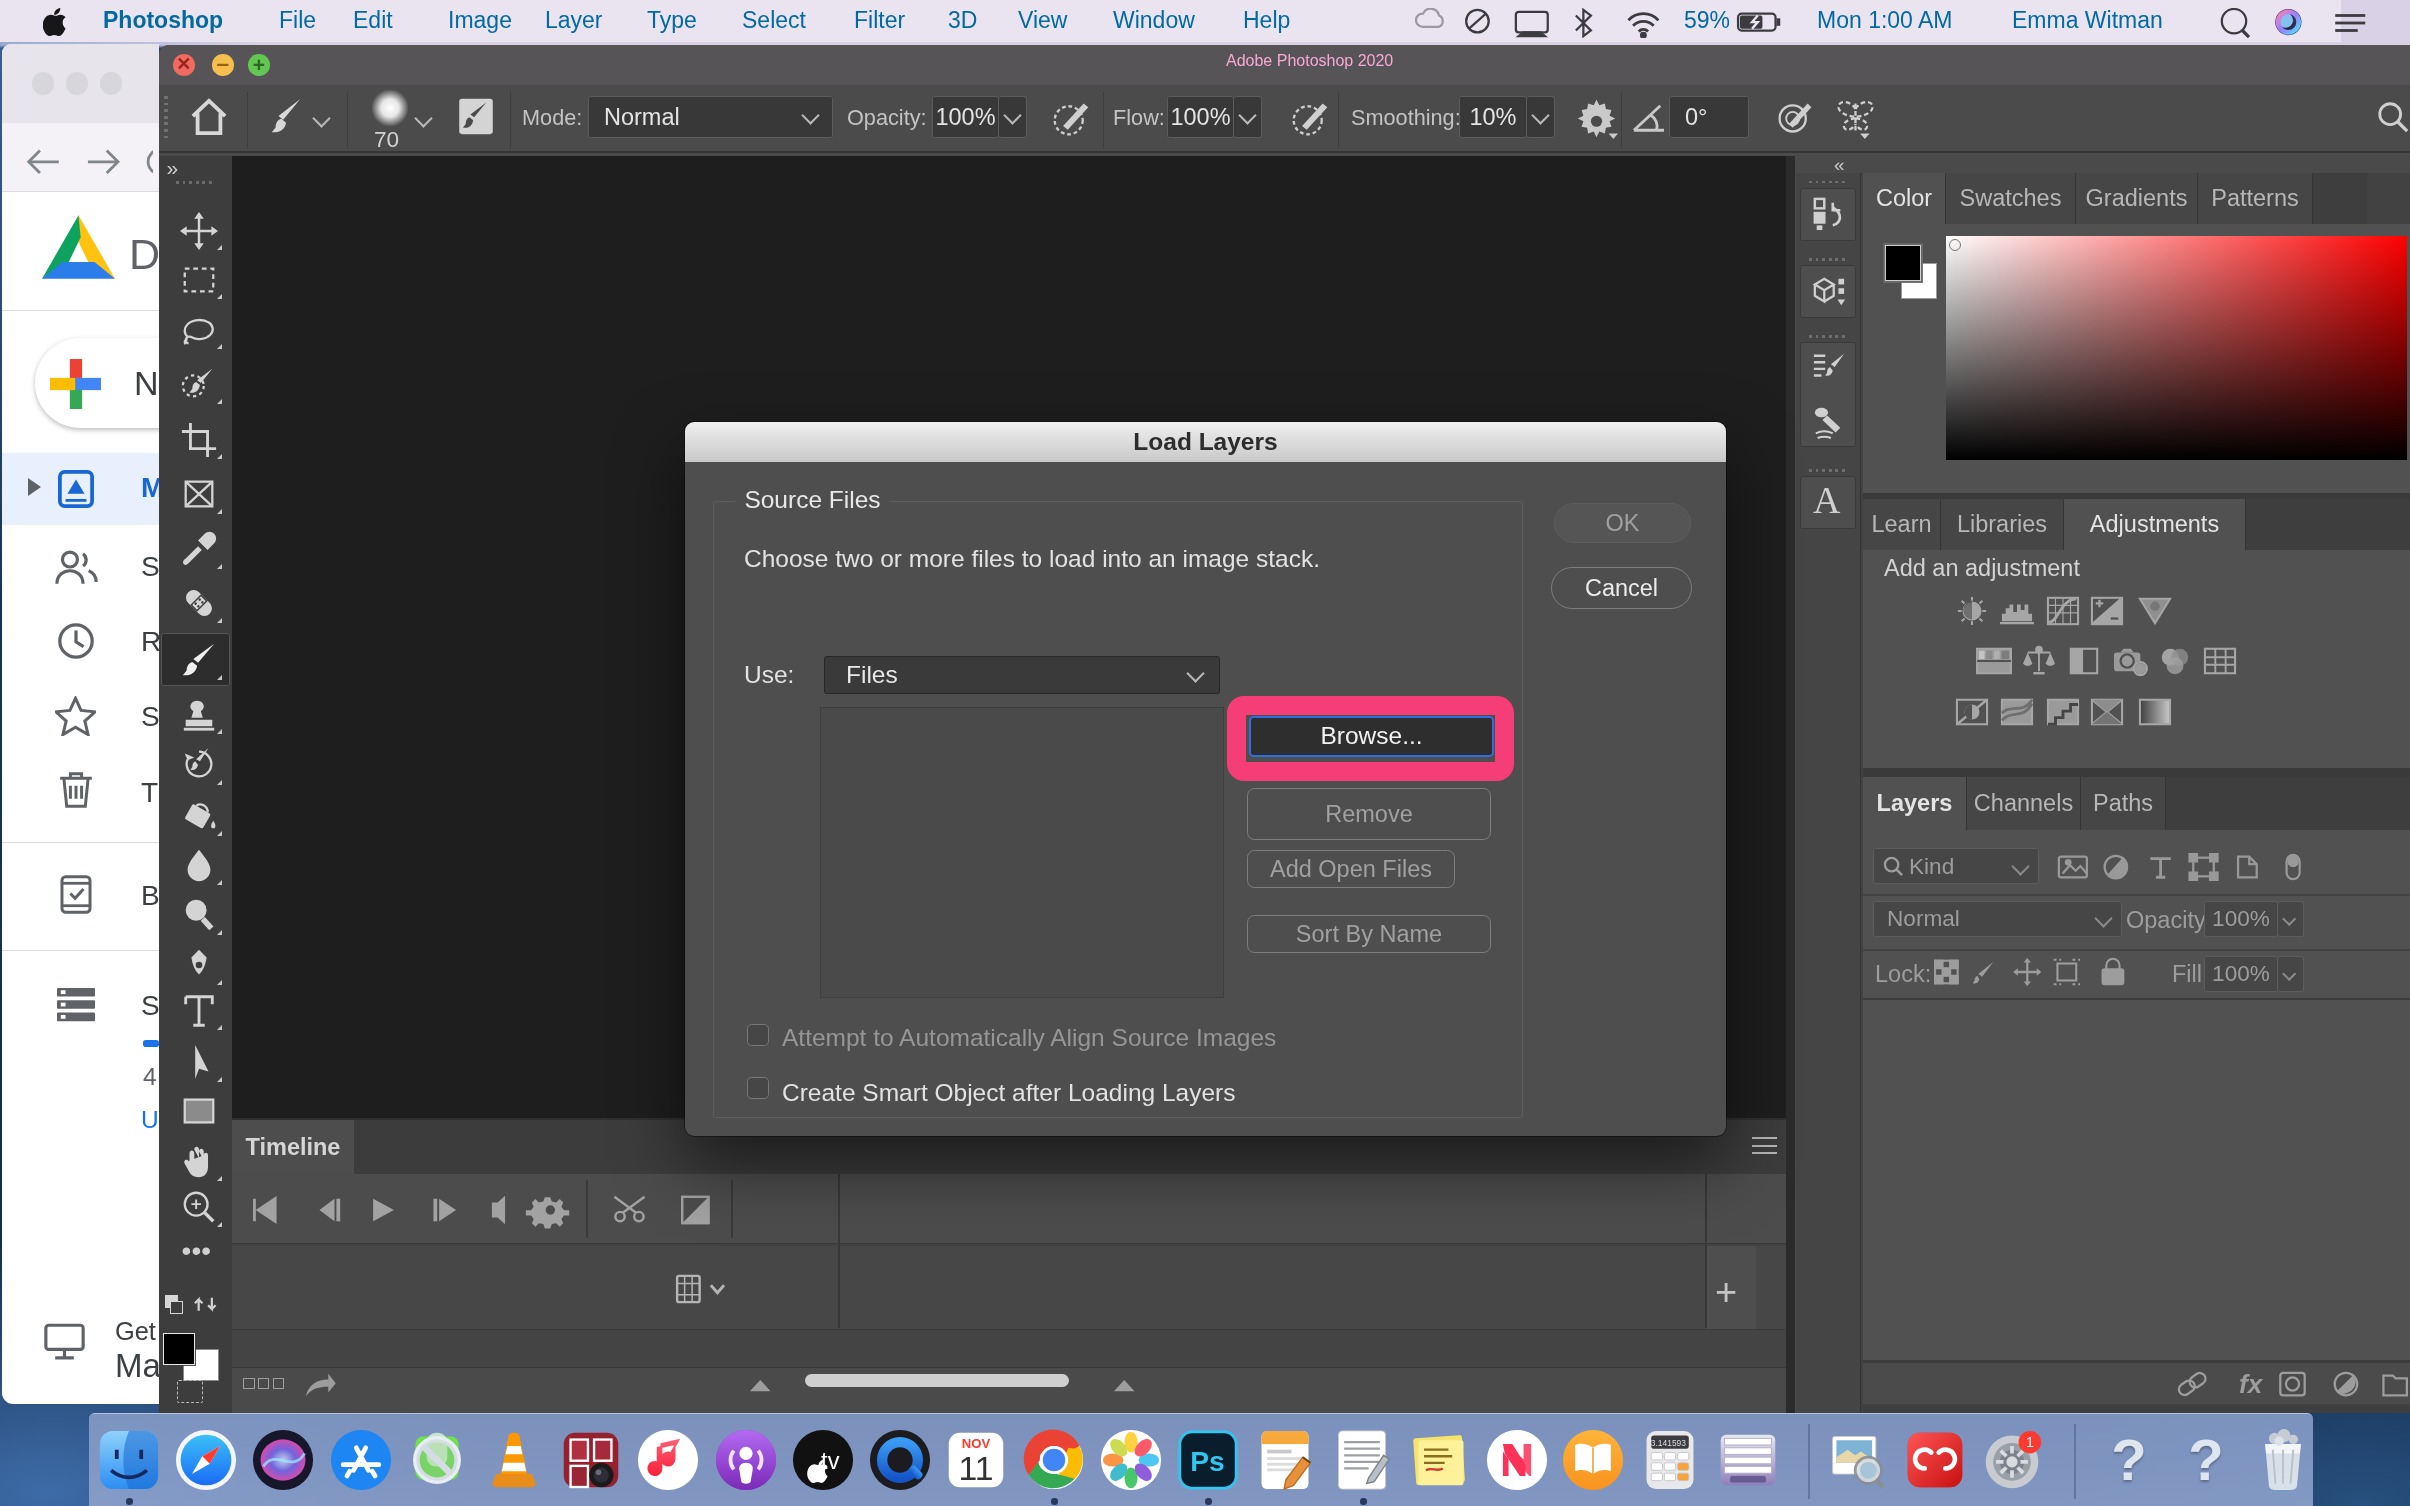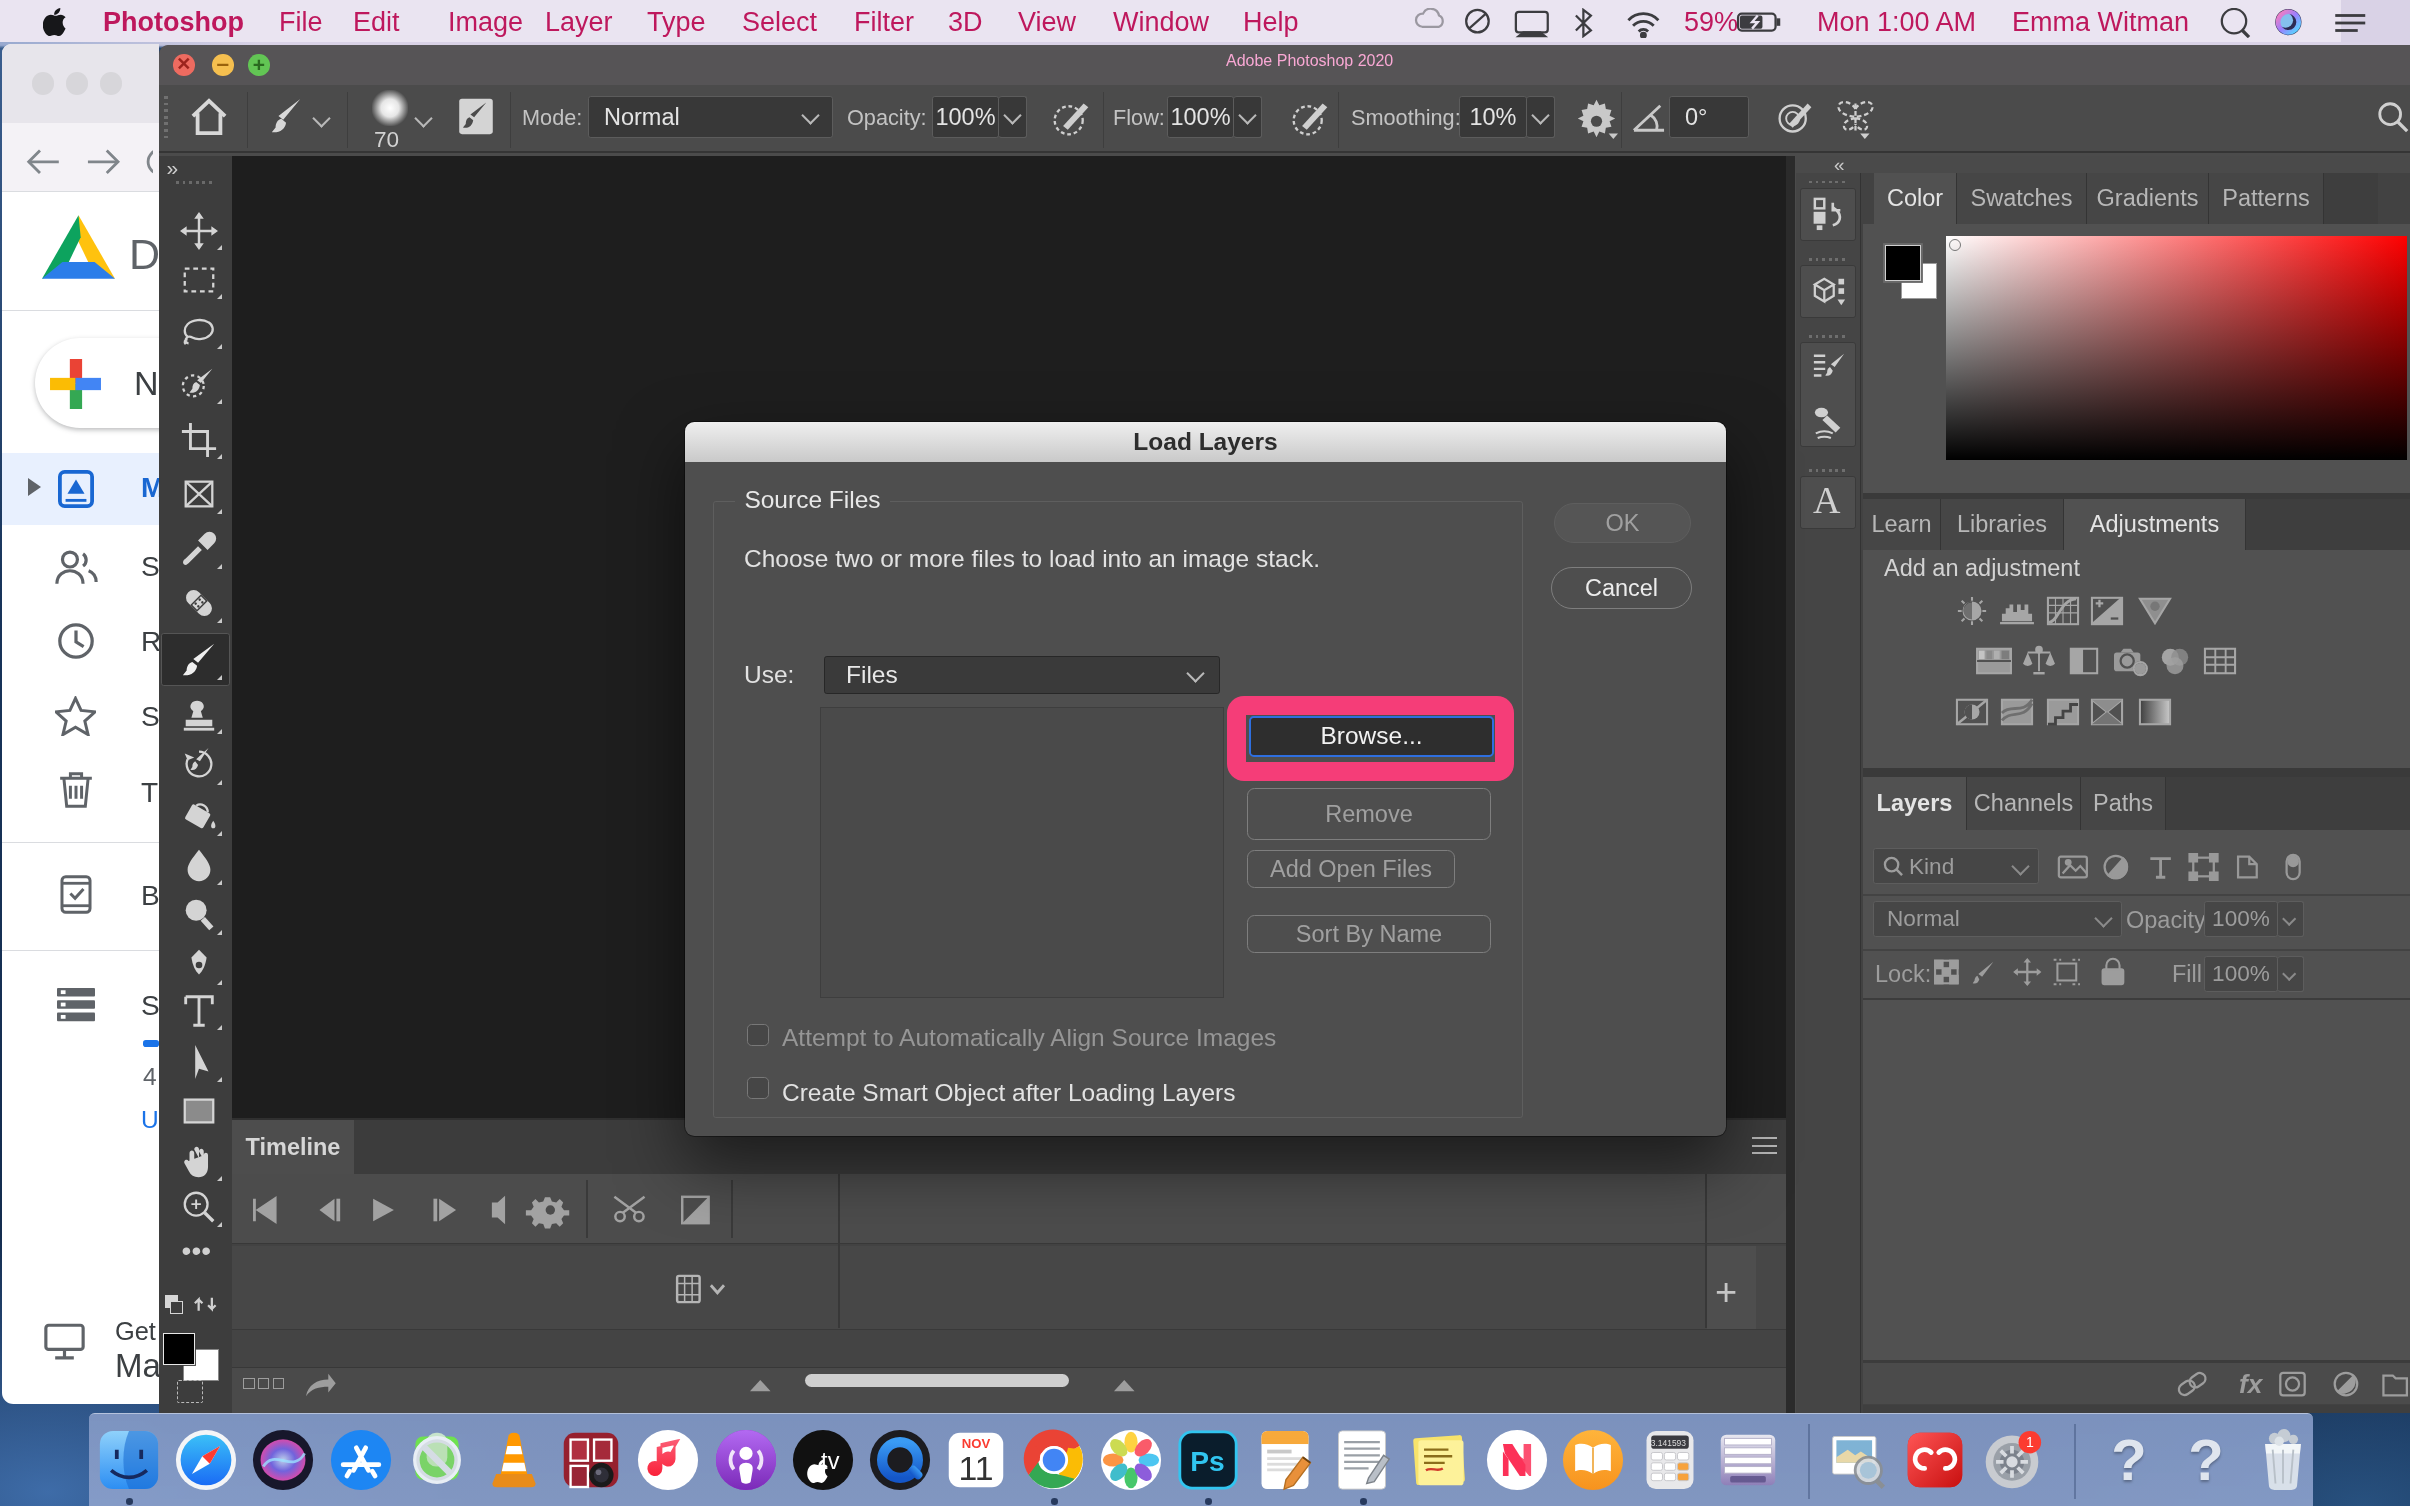--- a/index.html
+++ b/index.html
@@ -6,21 +6,21 @@
 body{font-family:"Liberation Sans",sans-serif;background:#142c4e;position:relative}
 .abs{position:absolute}
 
 #wall{left:0;top:0;width:2411px;height:1507px;
 background:
  linear-gradient(115deg, rgba(90,130,185,.55) 0%, rgba(90,130,185,0) 9%),
  radial-gradient(847px 471px at 2% 99%, #3e6ca8 0%, rgba(44,87,144,0) 55%),
  radial-gradient(659px 377px at 98% 100%, #28517f 0%, rgba(40,81,127,0) 55%),
  linear-gradient(180deg,#d9d2e6 0%, #d9d2e6 3%, #1b3a63 3.2%, #12294a 100%)}
 
-#menubar{left:0;top:0;width:2341px;height:42px;background:#eae4f1;color:#be185d;font-size:27px}
+#menubar{left:0;top:0;width:2341px;height:42px;background:#eae4f1;color:#0369a1;font-size:23px}
 #menubar .mi{position:absolute;top:6.6px;white-space:nowrap}
 
 #browser{left:1.9px;top:44px;width:157px;height:1360px;background:#fff;border-radius:9.4px 0 0 11.3px;overflow:hidden}
 
 #ps{left:159px;top:45px;width:2251px;height:1368px;background:#4b4b4b;border-radius:9.4px 0 0 0;overflow:hidden}
 .sep{position:absolute;top:6.6px;width:0.9px;height:56px;background:#3e3e3e}
 .obtext{position:absolute;top:20px;color:#c3c3c3;font-size:21.7px}
 .obbox{position:absolute;top:11.3px;height:42px;background:#383838;border:0.9px solid #5c5c5c;border-radius:2.8px;color:#e4e4e4;font-size:23.5px;line-height:40px}
 .chev{display:inline-block;width:13px;height:13px;border-right:2.4px solid #b9b9b9;border-bottom:2.4px solid #b9b9b9;transform:rotate(45deg)}
 
@@ -468,21 +468,21 @@
       </svg>
   <svg class="abs" style="left:16px;top:249px" width="34" height="34" viewBox="0 0 36 36" fill="none" stroke="#d0d0d0" stroke-width="2.6">
         <ellipse cx="10" cy="8" rx="7" ry="5" fill="#d0d0d0" stroke="none"></ellipse>
         <path d="M16 11 L30 24 l-5 5 -14-13z" fill="#d0d0d0" stroke="none"></path>
         <path d="M4 30 c6-3 12-3 18 0 M6 35 c5-2 9-2 14 0" stroke-width="2.2"></path>
       </svg>
   <div class="abs" style="left:13px;top:313px;width:38px;height:2.8px;background:repeating-linear-gradient(90deg,#6e6e6e 0 2.8px,#454545 2.8px 6.6px)"></div>
   <div class="abs" style="left:3.8px;top:320px;width:56px;height:53px;background:#4e4e4e;border:0.9px solid #3a3a3a;border-radius:2.8px"></div>
   <div class="abs" style="left:17px;top:322px;color:#d0d0d0;font-size:38px;font-family:'Liberation Serif',serif">A</div>
 
-  <div class="tabrow" style="left:78px;top:17px;width:504px;height:51px">
+  <div class="tabrow" style="left:67px;top:17px;width:504px;height:51px">
     <div class="tab act" style="width:83px">Color</div>
     <div class="tab" style="width:130px">Swatches</div>
     <div class="tab" style="width:122px">Gradients</div>
     <div class="tab" style="width:115px">Patterns</div>
     <div style="flex:1;background:#3e3e3e"></div>
   </div>
   <div class="abs" style="left:67px;top:68px;width:548px;height:269px;background:#515151"></div>
   <div class="abs" style="left:105px;top:107px;width:36px;height:36px;background:#fff;border:1.9px solid #9a9a9a"></div>
   <div class="abs" style="left:89px;top:89px;width:36px;height:36px;background:#000;border:1.9px solid #cfcfcf;box-shadow:0 0 0 1.9px #6a6a6a"></div>
   <div class="abs" style="left:150px;top:80px;width:461px;height:224px;background:linear-gradient(to bottom,rgba(0,0,0,0),#000 100%),linear-gradient(to right,#fff,#fe0000)"></div>

